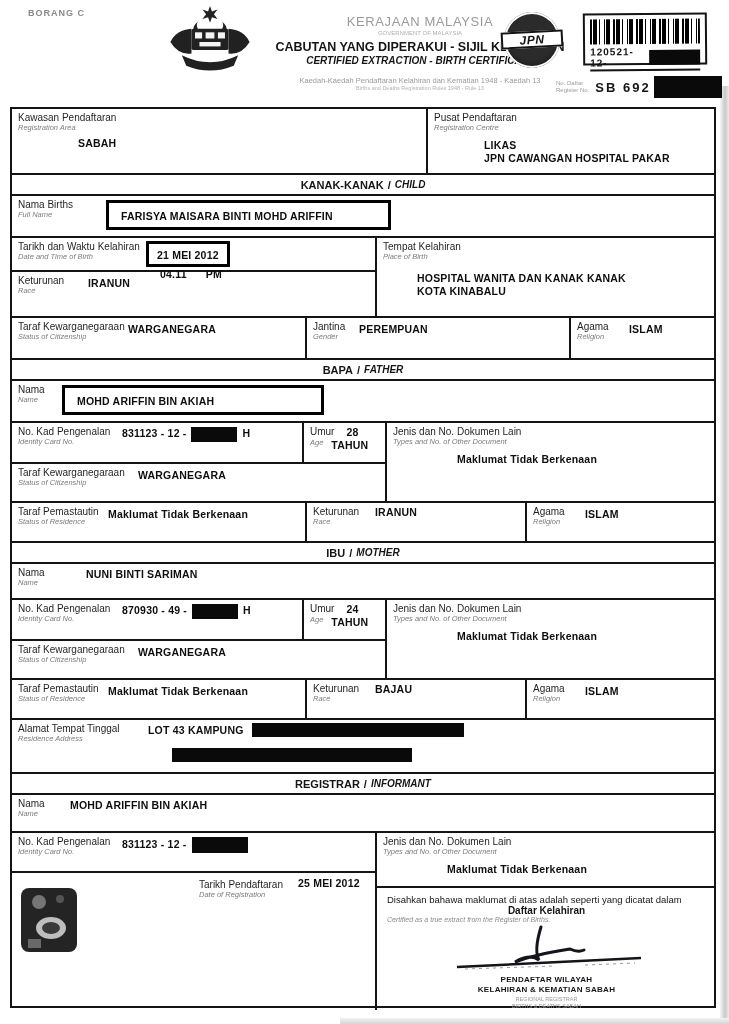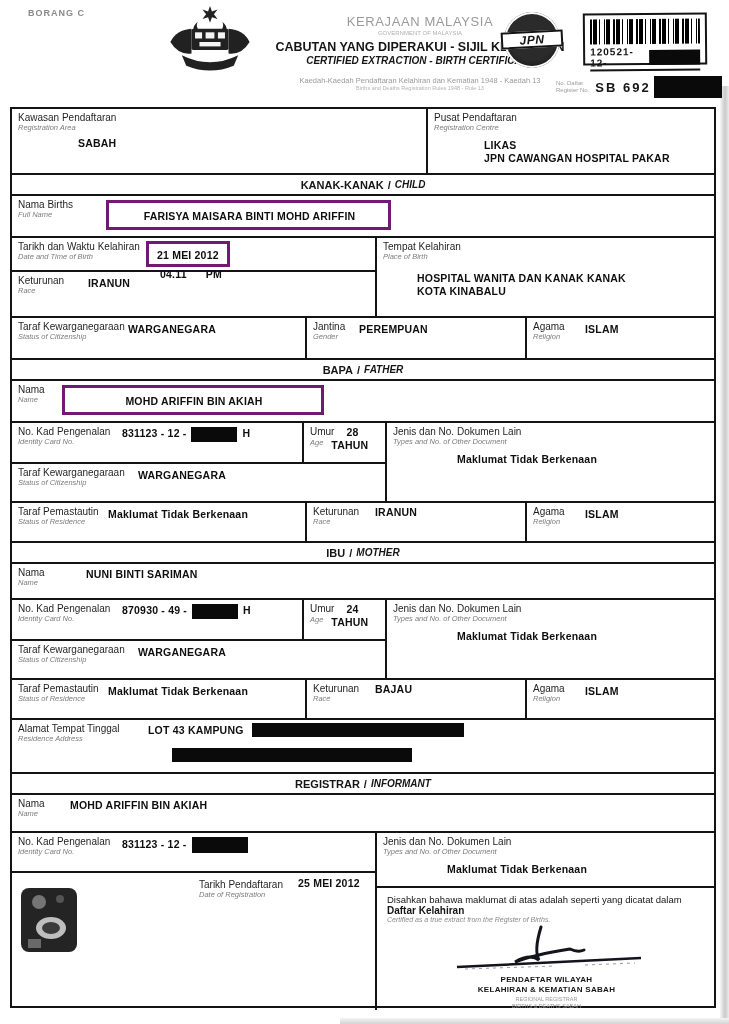--- a/index.html
+++ b/index.html
@@ -57,33 +57,33 @@
 
   .lmy{font-size:10px;color:#1f1f1f;line-height:1.2;}
   .len{font-size:7.5px;color:#7c7c7c;font-style:italic;line-height:1.15;}
   .val{font-weight:bold;font-size:10.5px;color:#0e0e0e;letter-spacing:0.2px;line-height:1.25;}
   .frow{display:flex;align-items:flex-start;}
 
   .sechead{align-items:center;justify-content:center;font-weight:bold;font-size:11px;height:21px;}
   .sechead .sep{margin:0 4px;}
   .sechead .en{font-style:italic;font-size:10px;}
 
-  .redbox-inline{display:inline-block;border:3px solid #701a75;padding:3px 10px 3px 12px;text-align:center;}
+  .redbox-inline{display:inline-block;border:3px solid #000000;padding:3px 10px 3px 12px;}
   .redact{background:#0a0a0a;display:inline-block;vertical-align:middle;}
   .r-ic{width:46px;height:15px;margin:0 5px;}
   .r-ic3{width:56px;height:16px;margin-left:6px;}
   .r-bar{width:56px;height:15px;margin-left:4px;}
   .r-reg{width:68px;height:22px;}
   .r-addr1{width:212px;height:14px;margin-left:8px;}
   .r-addr2{width:240px;height:14px;margin-left:154px;margin-top:3px;}
 
   .stamp{position:absolute;left:8px;top:14px;}
   .cert{padding:6px 8px 0 10px;}
   .cert-my1{font-size:9.5px;}
-  .cert-my2{font-size:10px;font-weight:bold;}
+  .cert-my2{font-size:10px;font-weight:bold;text-align:center;}
   .cert-en{font-size:7px;color:#8a8a8a;font-style:italic;filter:blur(0.2px);}
   .sig-wrap{margin:2px 0 0 48px;}
   .registrar{text-align:center;margin-top:0;line-height:1.3;}
   .registrar .b{font-size:8px;font-weight:bold;letter-spacing:0.3px;}
   .registrar .s{font-size:5.5px;color:#9a9a9a;filter:blur(0.4px);}
 </style>
 </head>
 <body>
 
 <div class="page-edge-right"></div>
@@ -224,21 +224,21 @@
   <div class="band" style="height:42px;">
     <div class="cell br" style="width:295px;">
       <div class="frow">
         <div style="width:110px;">
           <div class="lmy">Taraf Kewarganegaraan</div>
           <div class="len">Status of Citizenship</div>
         </div>
         <span class="val" style="margin-top:2px;">WARGANEGARA</span>
       </div>
     </div>
-    <div class="cell br" style="width:220px;">
+    <div class="cell br" style="width:264px;">
       <div class="frow">
         <div style="width:46px;">
           <div class="lmy">Jantina</div>
           <div class="len">Gender</div>
         </div>
         <span class="val" style="margin-top:2px;">PEREMPUAN</span>
       </div>
     </div>
     <div class="cell" style="flex:1;">
       <div class="frow">

